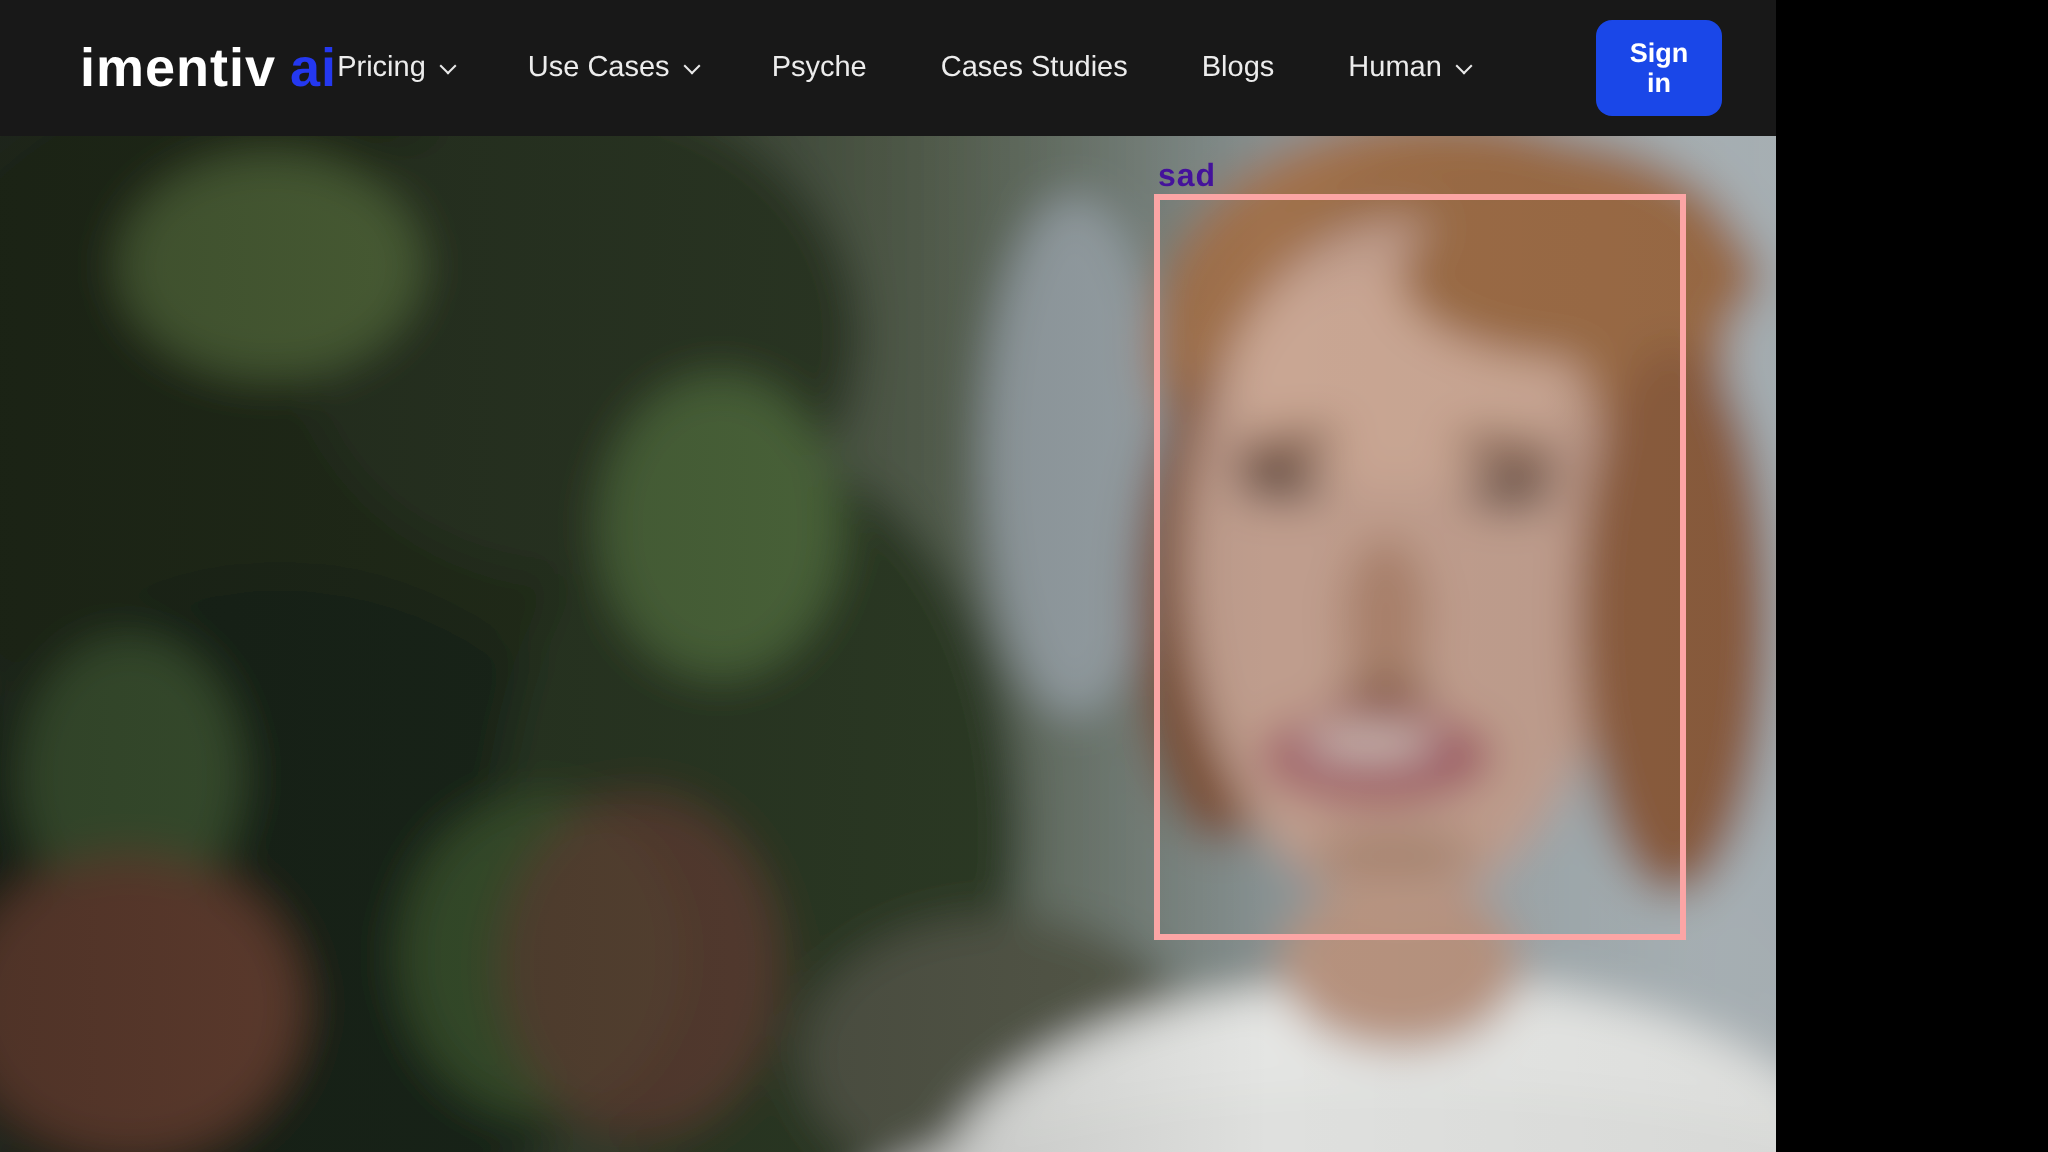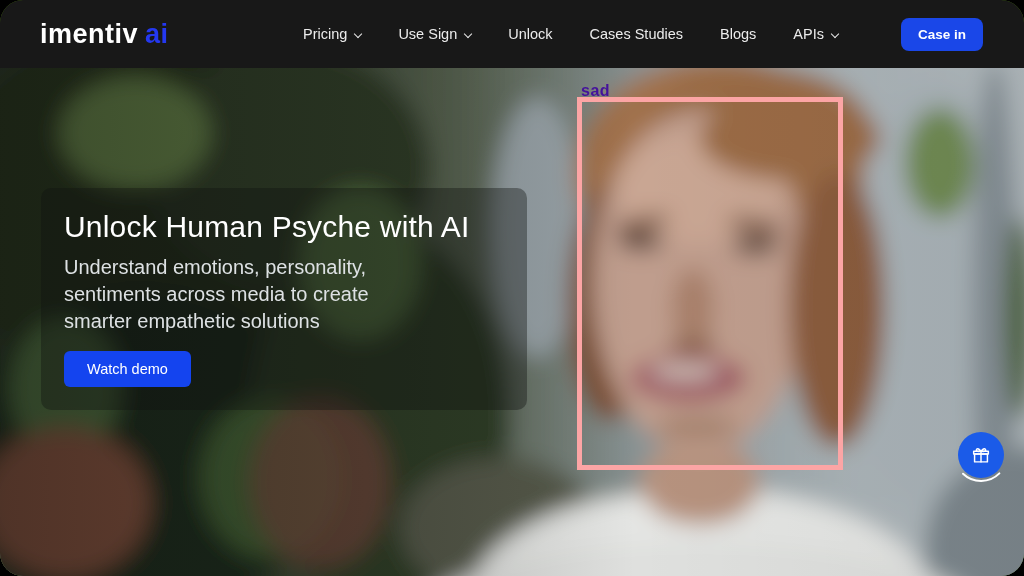--- a/index.html
+++ b/index.html
@@ -1,18 +1,18 @@
 <!DOCTYPE html>
 <html><head>
 <meta charset="utf-8">
 <style>
   * { margin:0; padding:0; box-sizing:border-box; }
   html,body { width:1024px; height:576px; overflow:hidden; background:#000; }
   body { font-family:"Liberation Sans","DejaVu Sans",sans-serif; }
-  .page { position:relative; width:1024px; height:576px; overflow:hidden; background:#4d7c0f;border-radius:23px; }
+  .page { position:relative; width:888px; height:576px; overflow:hidden; background:#4d7c0f; }
 
   
   .header {
     position:relative; z-index:5; height:68px; background:#181818;
     display:flex; align-items:center; padding:0 41px 0 40px;
   }
   .logo { font-size:27px; font-weight:700; letter-spacing:.5px; white-space:nowrap; cursor:pointer; }
   .logo .lg-white { color:#ffffff; }
   .logo .lg-blue { color:#2438f0; margin-left:7px; }
   .nav { margin-left:auto; display:flex; align-items:center; gap:37px; }
@@ -50,21 +50,21 @@
   }
   .cta-btn {
     background:#1444ef; color:#fff; border:none; cursor:pointer;
     font-family:inherit; font-size:14.5px; font-weight:500;
     padding:10px 23px; border-radius:6px;
   }
 
   
   .bbox {
     position:absolute; left:577px; top:29px; width:266px; height:373px; z-index:2;
-    border:5px solid #fca5a5;
+    border:3px solid #fca5a5;
   }
   .bbox-label {
     position:absolute; left:-1px; top:-20px;
     color:#44129b; font-size:16px; font-weight:800; letter-spacing:.5px;
   }
 
   
   .fab {
     position:absolute; left:958px; top:364px; width:46px; height:46px; z-index:4;
     background:#1b5be8; border:none; border-radius:50%; cursor:pointer;
@@ -77,26 +77,26 @@
 <body>
 
 <div class="page">
 
   <header class="header">
     <div class="logo">
       <span class="lg-white">imentiv</span><span class="lg-blue">ai</span>
     </div>
     <nav class="nav">
       <a class="nav-link"><span>Pricing</span><span class="chev"></span></a>
-      <a class="nav-link"><span>Use Sign</span><span class="chev"></span></a>
-      <a class="nav-link"><span>Unlock</span></a>
+      <a class="nav-link"><span>Use Cases</span><span class="chev"></span></a>
+      <a class="nav-link"><span>Psyche</span></a>
       <a class="nav-link"><span>Cases Studies</span></a>
       <a class="nav-link"><span>Blogs</span></a>
-      <a class="nav-link"><span>APIs</span><span class="chev"></span></a>
-      <button class="signin-btn">Case in</button>
+      <a class="nav-link"><span>Human</span><span class="chev"></span></a>
+      <button class="signin-btn">Sign in</button>
     </nav>
   </header>
 
   <section class="hero">
 
     <svg class="photo" viewBox="0 0 1024 508" width="1024" height="508" aria-hidden="true">
       <defs>
         <linearGradient id="wallgrad" x1="0" y1="0" x2="1" y2="0">
           <stop offset="0" stop-color="#2c3628"></stop>
           <stop offset="0.30" stop-color="#3a4632"></stop>
@@ -163,25 +163,20 @@
         <ellipse cx="685" cy="304" rx="35" ry="8" fill="#cfc2ba"></ellipse>
         <ellipse cx="697" cy="360" rx="42" ry="15" fill="#a98672"></ellipse>
       </g>
       <rect x="0" y="0" width="1024" height="508" fill="url(#overlayGrad)"></rect>
     </svg>
 
     <div class="bbox">
       <span class="bbox-label">sad</span>
     </div>
 
-    <div class="hero-card">
-      <h1 class="hero-title">Unlock Human Psyche with AI</h1>
-      <p class="hero-sub">Understand emotions, personality, sentiments across media to create smarter empathetic solutions</p>
-      <button class="cta-btn">Watch demo</button>
-    </div>
 
     <button class="fab">
       <svg class="fab-ring" width="58" height="58" viewBox="0 0 58 58" aria-hidden="true">
         <circle cx="29" cy="29" r="26" fill="none" stroke="#ffffff" stroke-width="2" stroke-linecap="round" stroke-dasharray="40 123" transform="rotate(45 29 29)"></circle>
       </svg>
       <svg class="gift-svg" width="22" height="22" viewBox="0 0 24 24" fill="none" stroke="#ffffff" stroke-width="1.6" stroke-linejoin="round" stroke-linecap="round" aria-hidden="true">
         <rect x="5" y="11" width="14" height="8.5"></rect>
         <rect x="4" y="8" width="16" height="3"></rect>
         <line x1="12" y1="8" x2="12" y2="19.5"></line>
         <path d="M12 8 q-4.2 -5 -5.2 -1.2 q-0.4 1.8 5.2 1.2"></path>

